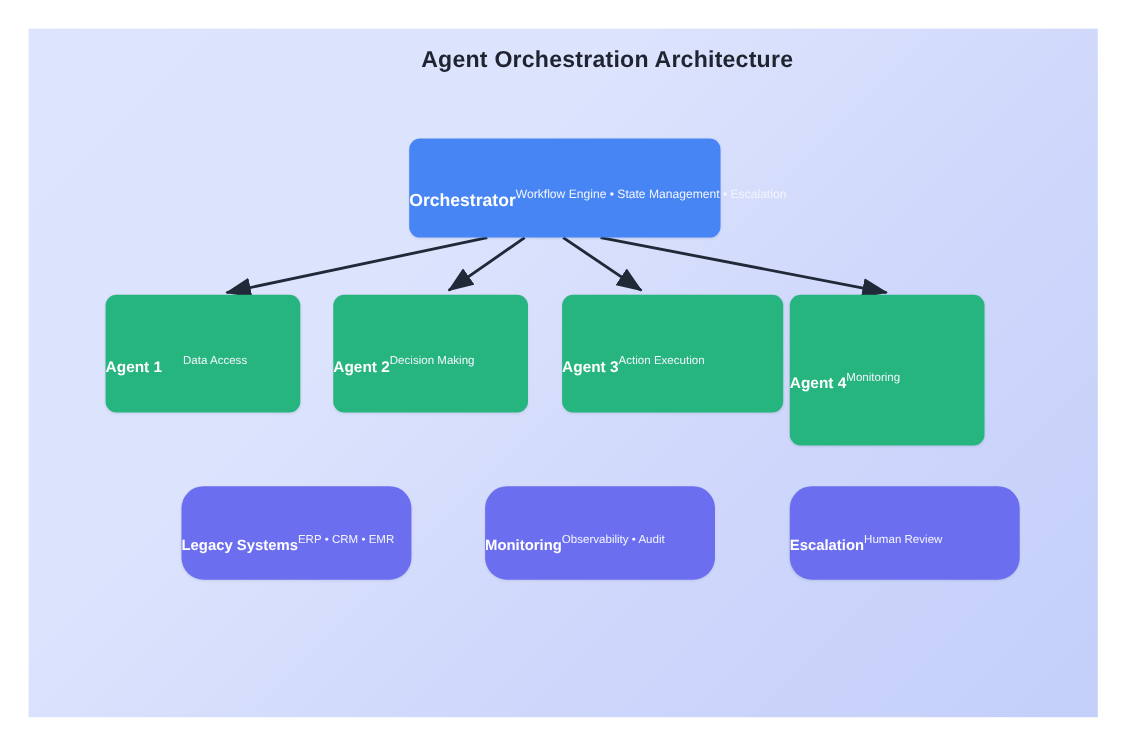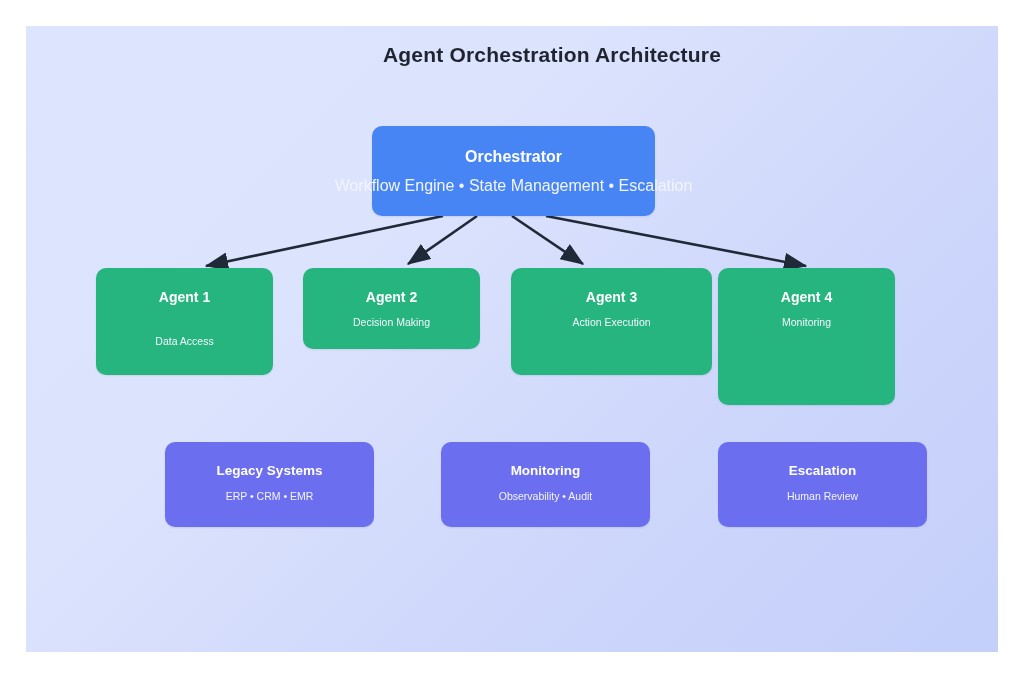--- a/index.html
+++ b/index.html
@@ -56,21 +56,20 @@
     height: 626px;
     pointer-events: none;
   }
 
   
   .node {
     position: absolute;
     border-radius: 10px;
     box-sizing: border-box;
     display: flex;
-    flex-direction: column;
     align-items: center;
     color: #ffffff;
     box-shadow: 0 1px 2px rgba(40, 50, 90, 0.10);
   }
   .node .node-title {
     font-weight: bold;
     line-height: 1;
     white-space: nowrap;
   }
   .node .node-sub {
@@ -81,40 +80,41 @@
 
   
   .node.orchestrator {
     background: #4785f4;
   }
   .node.orchestrator .node-title {
     font-size: 16px;
     margin-top: 23px;
   }
   .node.orchestrator .node-sub {
-    font-size: 16px;
+    font-size: 11px;
     margin-top: 13px;
   }
 
   
   .node.agent {
     background: #27b57f;
   }
   .node.agent .node-title {
     font-size: 14px;
     margin-top: 22px;
   }
   .node.agent .node-sub {
     font-size: 10.5px;
     margin-top: 13px;
   }
 
   
   .node.support {
     background: #6c6ef0;
+    border-radius: 20px;
   }
   .node.support .node-title {
     font-size: 13.5px;
     margin-top: 22px;
   }
   .node.support .node-sub {
     font-size: 10.5px;
     margin-top: 13px;
   }
 </style>
@@ -144,21 +144,21 @@
     <div class="node orchestrator" style="left:346px; top:100px; width:283px; height:90px;">
       <div class="node-title">Orchestrator</div>
       <div class="node-sub">Workflow Engine • State Management • Escalation</div>
     </div>
 
     <div class="node agent" style="left:70px; top:242px; width:177px; height:107px;gap:19px;">
       <div class="node-title">Agent 1</div>
       <div class="node-sub">Data Access</div>
     </div>
 
-    <div class="node agent" style="left:277px; top:242px; width:177px; height:81px;">
+    <div class="node agent" style="left:277px; top:242px; width:177px; height:107px;">
       <div class="node-title">Agent 2</div>
       <div class="node-sub">Decision Making</div>
     </div>
 
     <div class="node agent" style="left:485px; top:242px; width:201px; height:107px;">
       <div class="node-title">Agent 3</div>
       <div class="node-sub">Action Execution</div>
     </div>
 
     <div class="node agent" style="left:692px; top:242px; width:177px; height:137px;">

